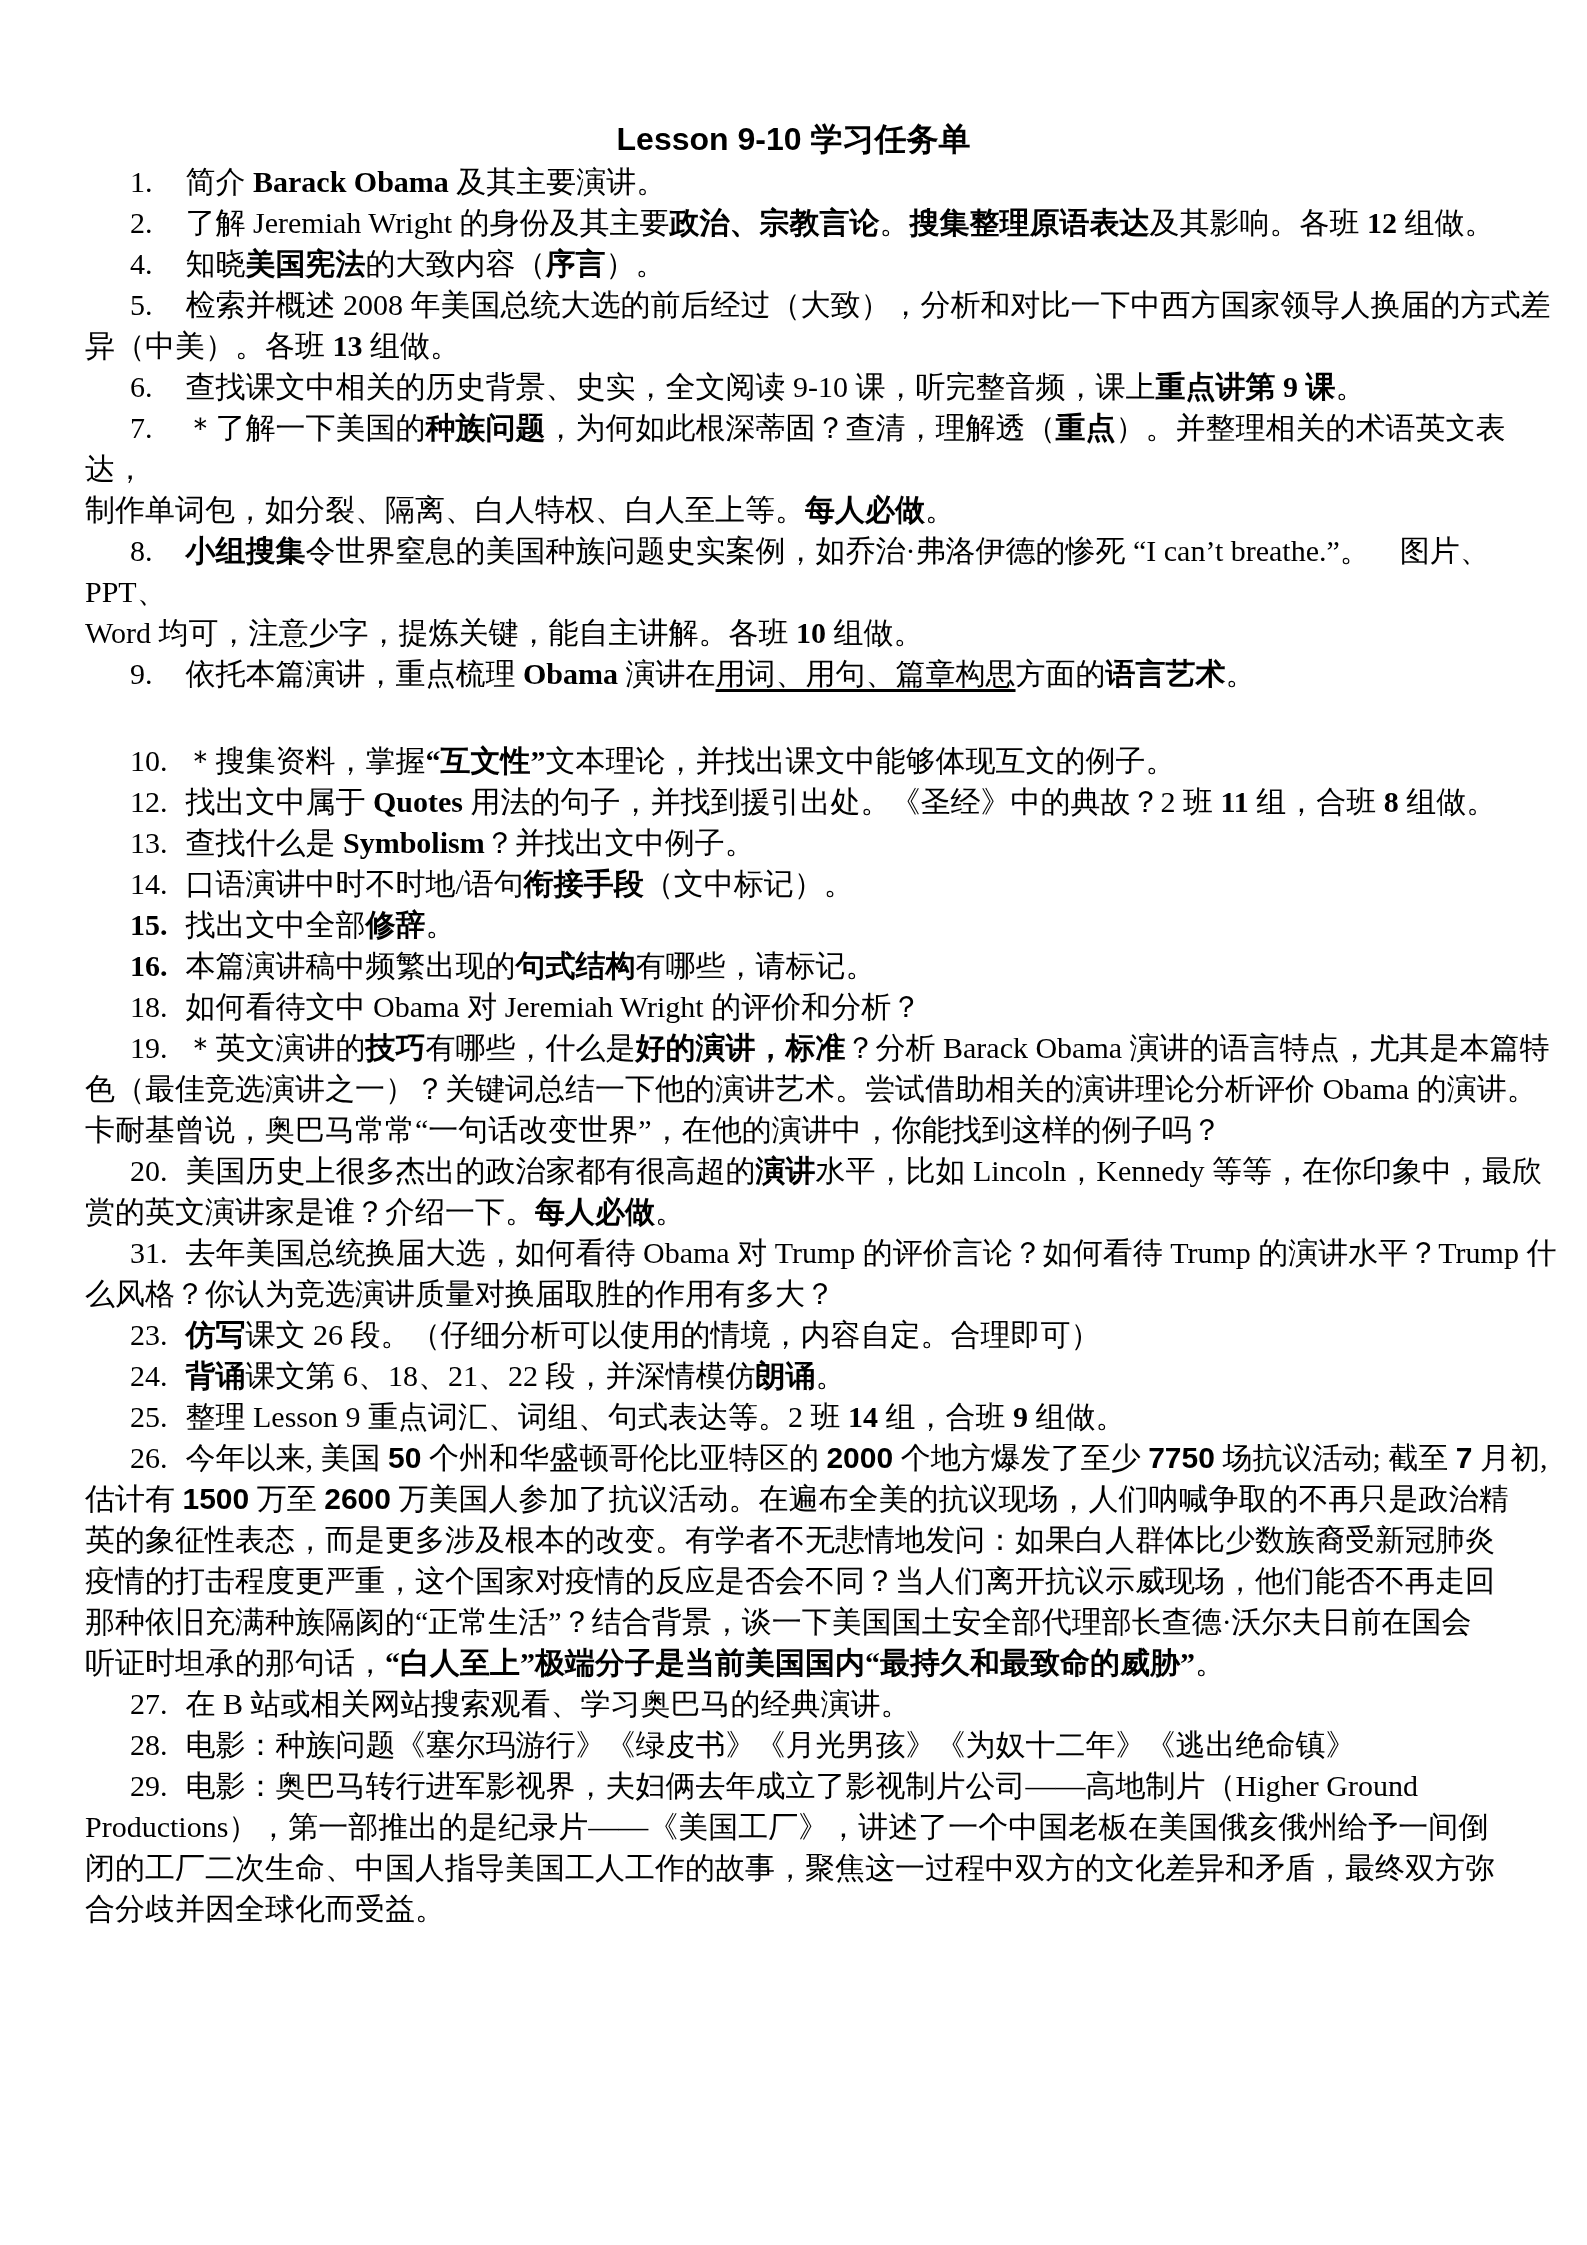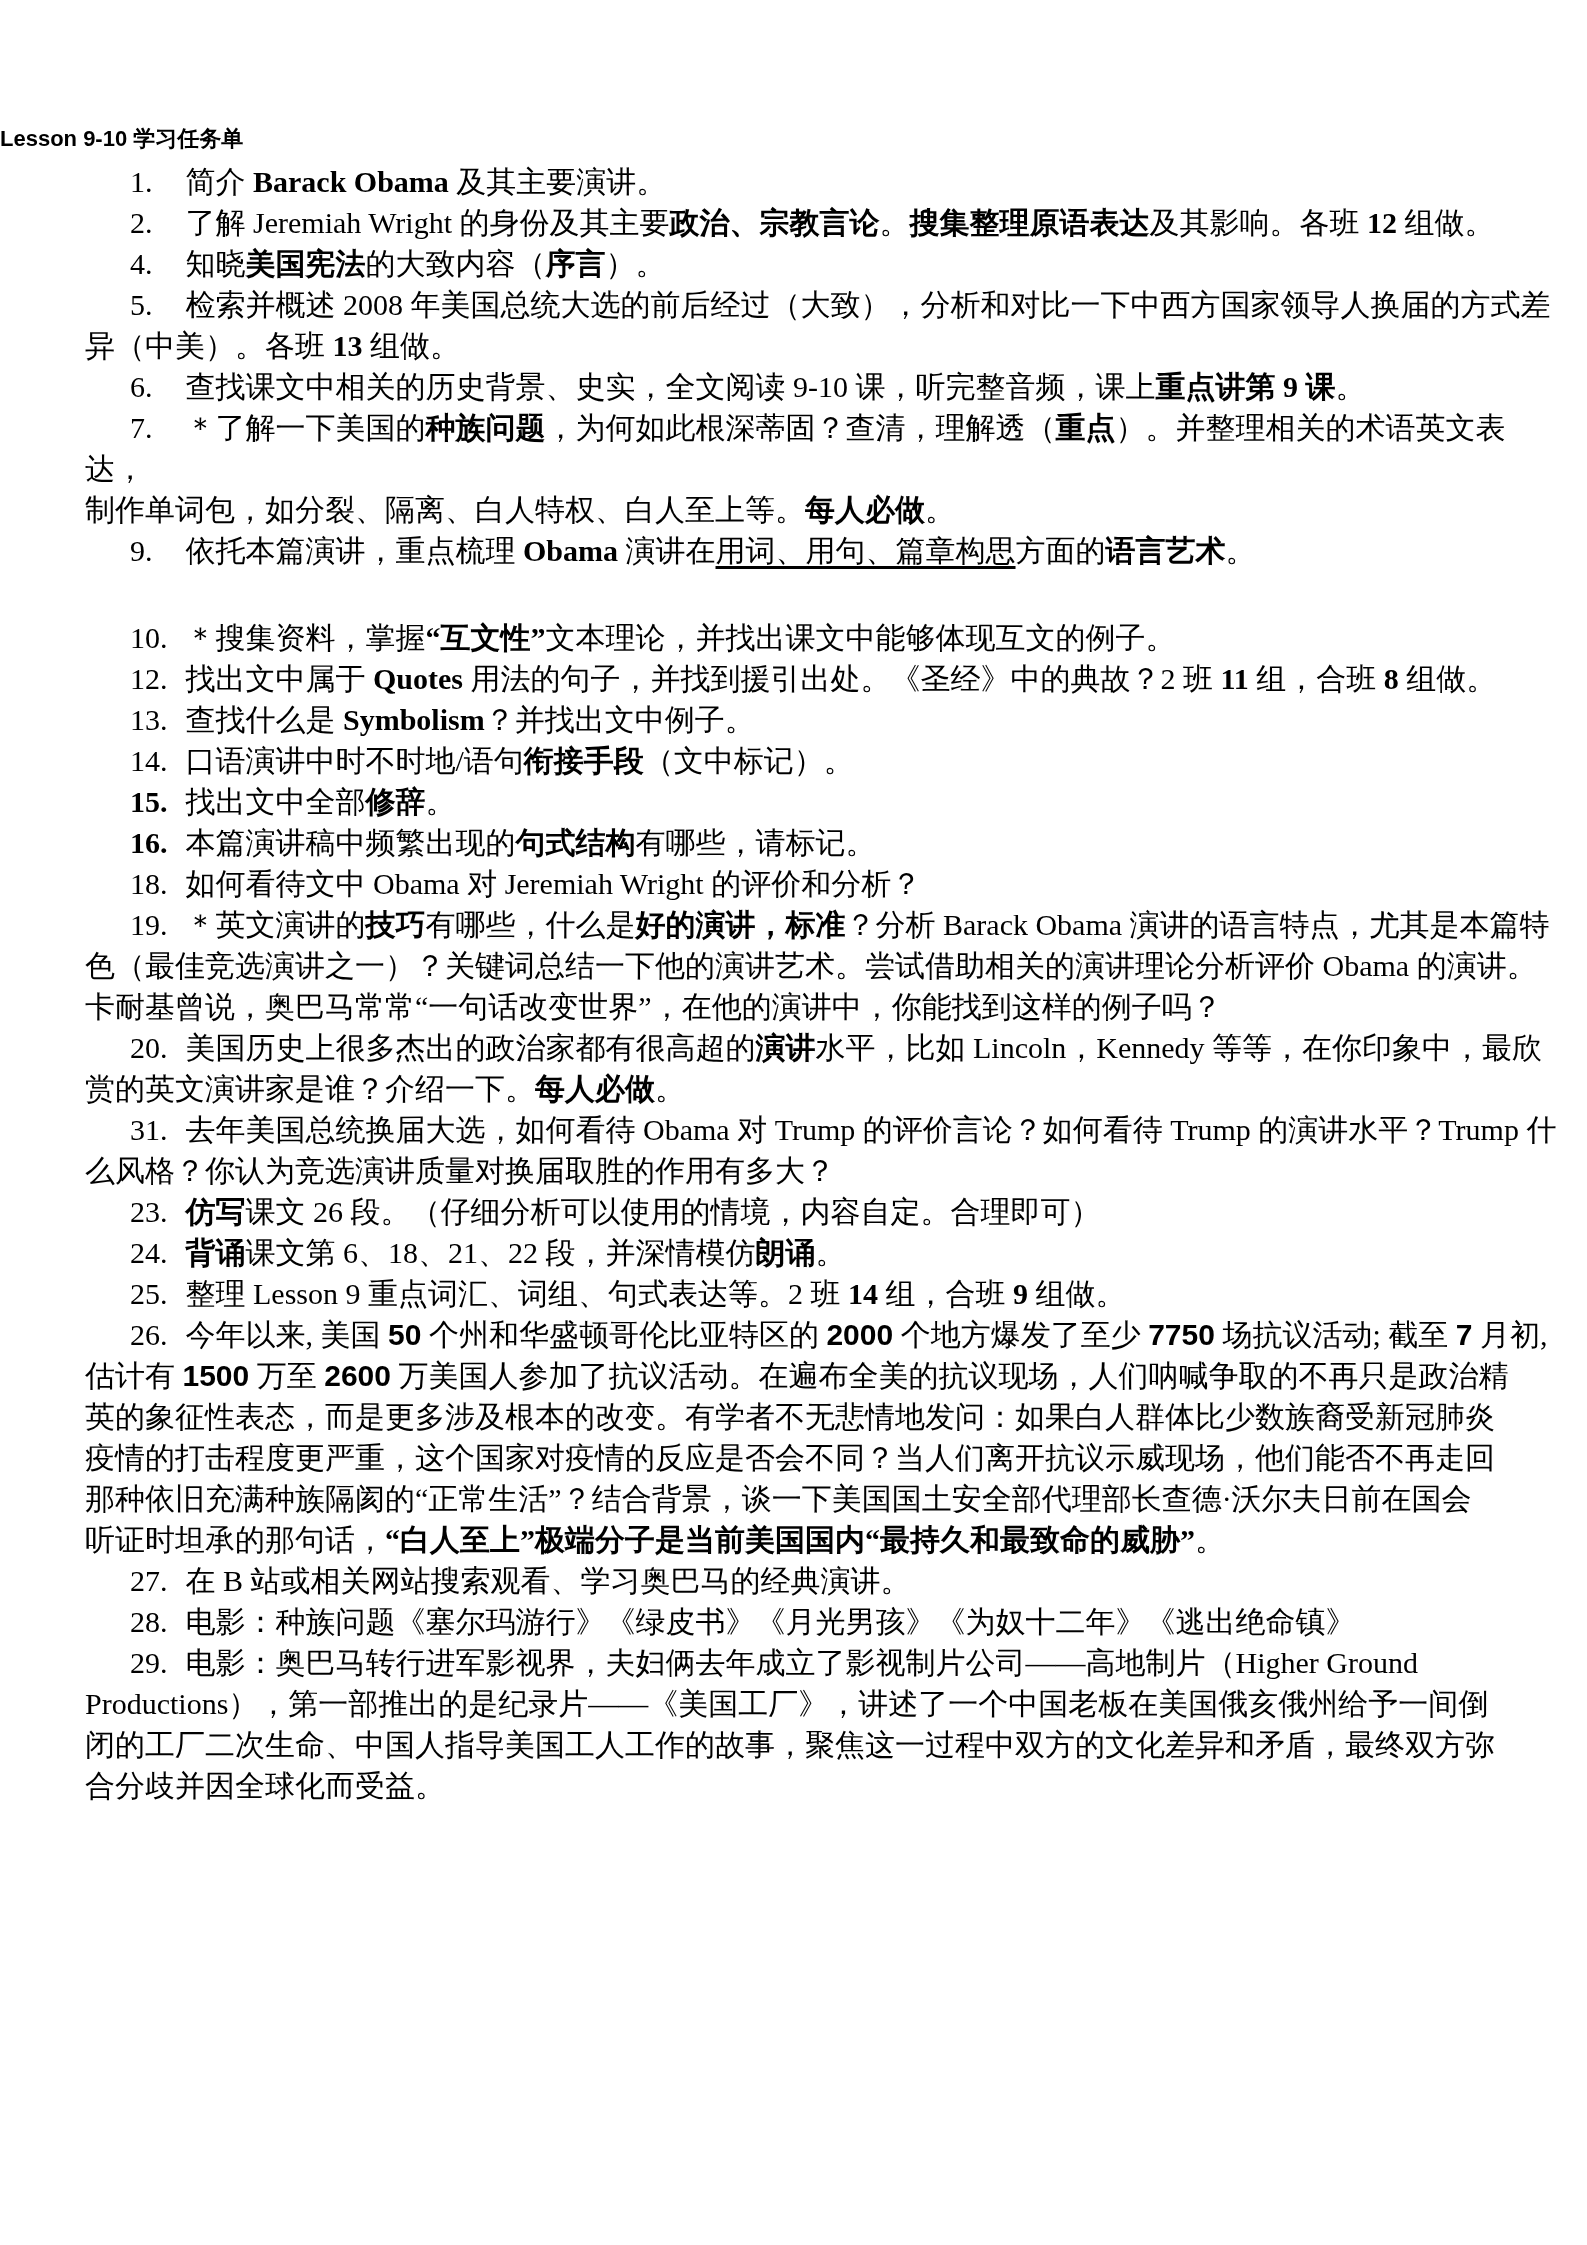--- a/index.html
+++ b/index.html
@@ -4,22 +4,23 @@
 <style>
   html, body { margin: 0; padding: 0; }
   body {
     width: 1587px; height: 2245px;
     background: #ffffff; color: #000000;
     font-family: "Liberation Serif", "DejaVu Serif", serif;
     overflow: hidden;
   }
   .page { padding-top: 117px; }
   .doc-title {
+    text-align: center;
     font-weight: bold;
-    font-size: 22px;
+    font-size: 32px;
     line-height: 44px;
     font-family: "Liberation Sans", "DejaVu Sans", sans-serif;
     margin: 0;
   }
   #task-list { margin: 0; padding: 0; }
   .task {
     margin-left: 85px;
     margin-right: 22px;
     font-size: 30px;
     line-height: 41px;
@@ -39,20 +40,21 @@
 
 <div class="page">
   <h1 class="doc-title">Lesson 9-10 学习任务单</h1>
   <div id="task-list">
       <div class="task"><span class="num">1.</span> <span><span>简介 </span><span class="b">Barack Obama</span><span> 及其主要演讲。</span></span></div>
       <div class="task"><span class="num">2.</span> <span><span>了解 Jeremiah Wright 的身份及其主要</span><span class="b">政治、宗教言论</span><span>。</span><span class="b">搜集整理原语表达</span><span>及其影响。各班 </span><span class="b">12</span><span> 组做。</span></span></div>
       <div class="task"><span class="num">4.</span> <span><span>知晓</span><span class="b">美国宪法</span><span>的大致内容（</span><span class="b">序言</span><span>）。</span></span></div>
       <div class="task"><span class="num">5.</span> <span><span>检索并概述 2008 年美国总统大选的前后经过（大致），分析和对比一下中西方国家领导人换届的方式差<br>异（中美）。各班 </span><span class="b">13</span><span> 组做。</span></span></div>
       <div class="task"><span class="num">6.</span> <span><span>查找课文中相关的历史背景、史实，全文阅读 9-10 课，听完整音频，课上</span><span class="b">重点讲第 9 课</span><span>。</span></span></div>
       <div class="task"><span class="num">7.</span> <span><span>＊了解一下美国的</span><span class="b">种族问题</span><span>，为何如此根深蒂固？查清，理解透（</span><span class="b">重点</span><span>）。并整理相关的术语英文表达，<br>制作单词包，如分裂、隔离、白人特权、白人至上等。</span><span class="b">每人必做</span><span>。</span></span></div>
+      <div class="task"><span class="num">8.</span> <span><span class="b">小组搜集</span><span>令世界窒息的美国种族问题史实案例，如乔治·弗洛伊德的惨死 “I can’t breathe.”。 图片、PPT、<br>Word 均可，注意少字，提炼关键，能自主讲解。各班 </span><span class="b">10</span><span> 组做。</span></span></div>
       <div class="task"><span class="num">9.</span> <span><span>依托本篇演讲，重点梳理 </span><span class="b">Obama</span><span> 演讲在</span><span class="u">用词、用句、篇章构思</span><span>方面的</span><span class="b">语言艺术</span><span>。</span></span></div>
       <div class="task gap"><span class="num">10.</span> <span><span>＊搜集资料，掌握</span><span class="b">“互文性”</span><span>文本理论，并找出课文中能够体现互文的例子。</span></span></div>
       <div class="task"><span class="num">12.</span> <span><span>找出文中属于 </span><span class="b">Quotes</span><span> 用法的句子，并找到援引出处。《圣经》中的典故？2 班 </span><span class="b">11</span><span> 组，合班 </span><span class="b">8</span><span> 组做。</span></span></div>
       <div class="task"><span class="num">13.</span> <span><span>查找什么是 </span><span class="b">Symbolism</span><span>？并找出文中例子。</span></span></div>
       <div class="task"><span class="num">14.</span> <span><span>口语演讲中时不时地/语句</span><span class="b">衔接手段</span><span>（文中标记）。</span></span></div>
       <div class="task"><span class="num b">15.</span> <span><span>找出文中全部</span><span class="b">修辞</span><span>。</span></span></div>
       <div class="task"><span class="num b">16.</span> <span><span>本篇演讲稿中频繁出现的</span><span class="b">句式结构</span><span>有哪些，请标记。</span></span></div>
       <div class="task"><span class="num">18.</span> <span><span>如何看待文中 Obama 对 Jeremiah Wright 的评价和分析？</span></span></div>
       <div class="task"><span class="num">19.</span> <span><span>＊英文演讲的</span><span class="b">技巧</span><span>有哪些，什么是</span><span class="b">好的演讲，标准</span><span>？分析 Barack Obama 演讲的语言特点，尤其是本篇特<br>色（最佳竞选演讲之一）？关键词总结一下他的演讲艺术。尝试借助相关的演讲理论分析评价 Obama 的演讲。<br>卡耐基曾说，奥巴马常常“一句话改变世界”，在他的演讲中，你能找到这样的例子吗？</span></span></div>
       <div class="task"><span class="num">20.</span> <span><span>美国历史上很多杰出的政治家都有很高超的</span><span class="b">演讲</span><span>水平，比如 Lincoln，Kennedy 等等，在你印象中，最欣<br>赏的英文演讲家是谁？介绍一下。</span><span class="b">每人必做</span><span>。</span></span></div>

